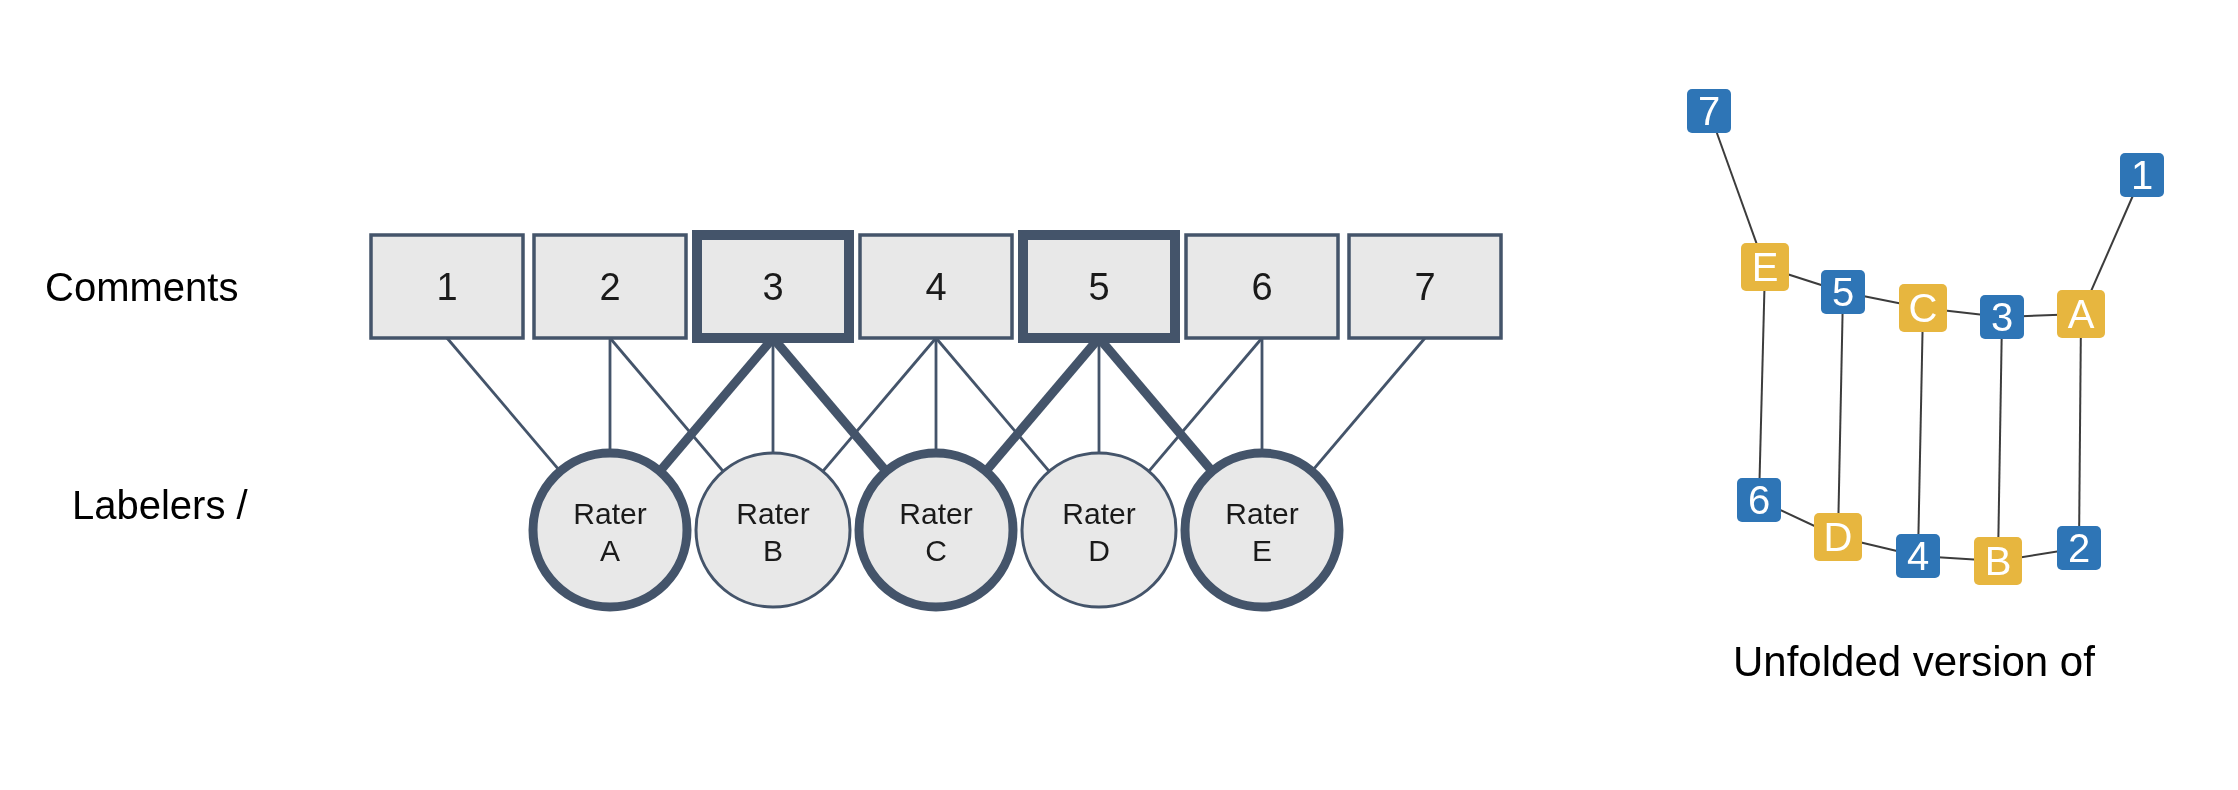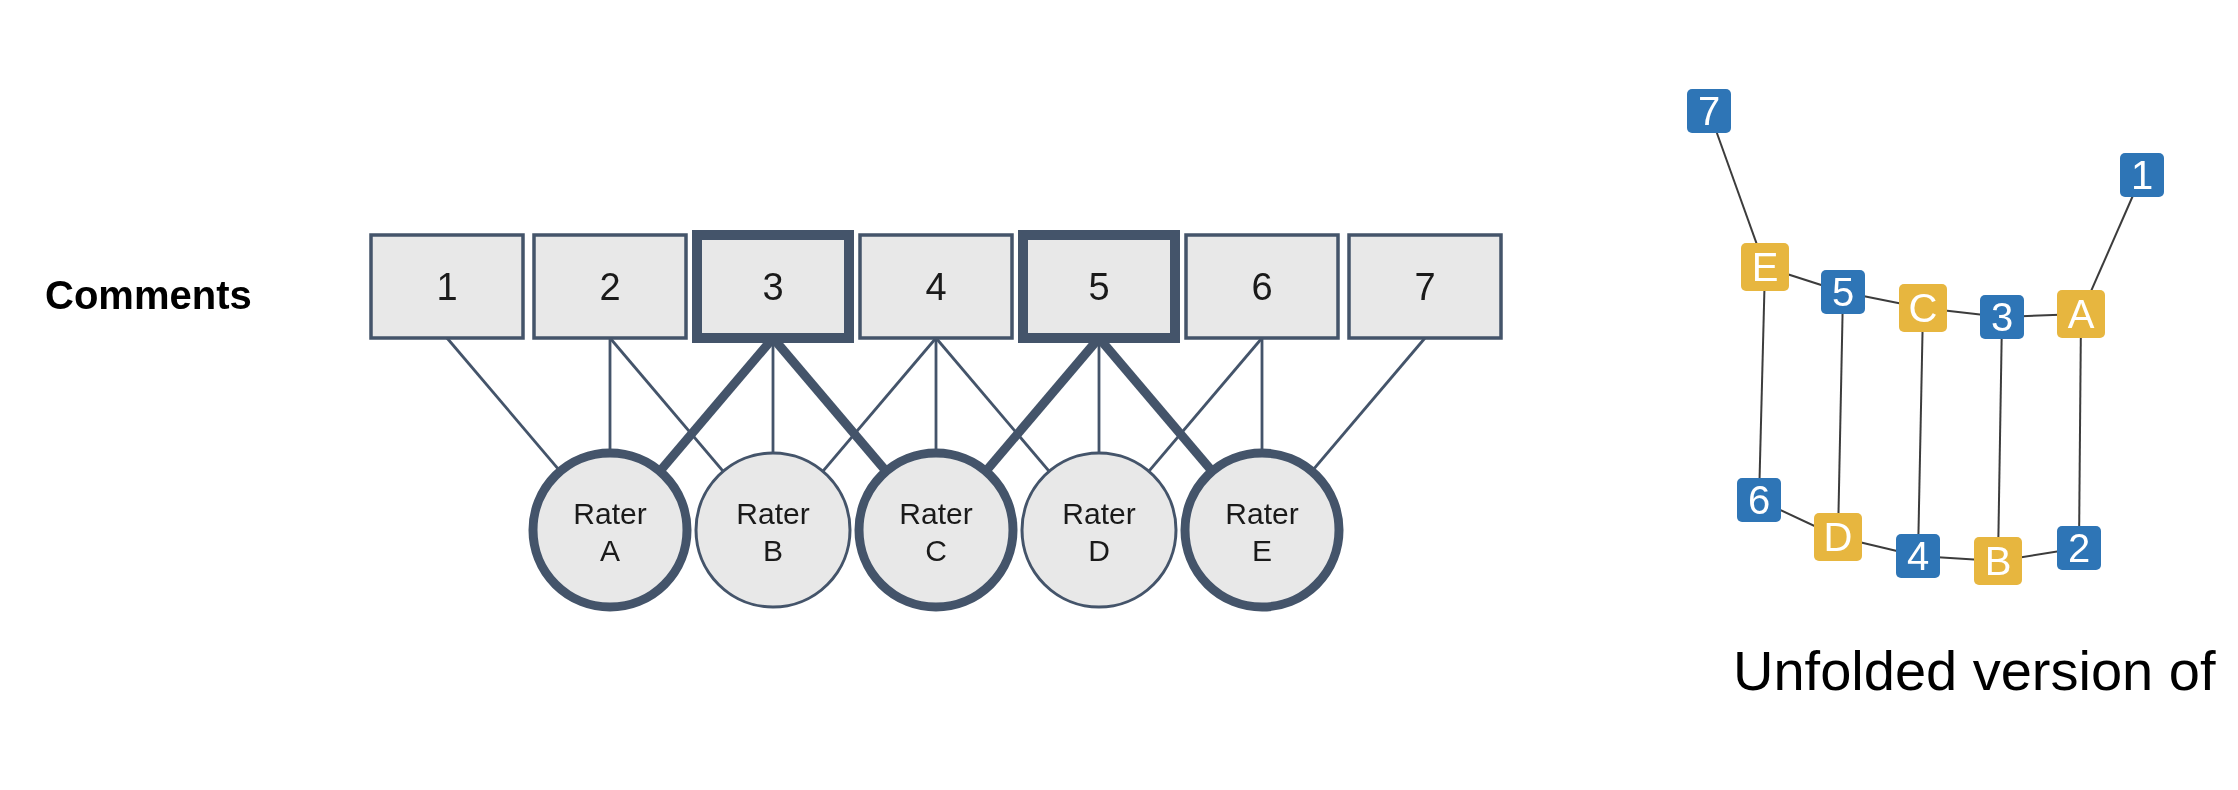--- a/index.html
+++ b/index.html
@@ -16,27 +16,27 @@
     left: 0; top: 0;
     width: 2238px; height: 790px;
   }
   .row-label {
     position: absolute;
     color: #000000;
     font-size: 40px;
     line-height: 1.35;
     white-space: nowrap;
   }
-  .comments-label { left: 45px; top: 268px; font-weight: bold; }
+  .comments-label { left: 45px; top: 260px; }
   .labelers-label { left: 72px; top: 478px; }
   .caption {
     position: absolute;
     left: 1733px; top: 636px;
     color: #000000;
-    font-size: 56px;
+    font-size: 42px;
     line-height: 1.25;
     white-space: nowrap;
   }
   svg text { font-family: "Liberation Sans", sans-serif; }
   .box-num { font-size: 38px; fill: #1a1a1a; }
   .rater-txt { font-size: 30px; fill: #1a1a1a; }
   .unf-txt { font-size: 40px; fill: #ffffff; }
 </style>
 </head>
 <body>
@@ -177,19 +177,20 @@
         <g>
           <rect x="2057" y="526" width="44" height="44" rx="5" ry="5" fill="#2E75B6"></rect>
           <text x="2079" y="562" text-anchor="middle" class="unf-txt">2</text>
         </g>
       </g>
   </svg>
 
   <div class="row-label comments-label">Comments</div>
 
   <div class="row-label labelers-label">
+    <div>Labelers /</div>
   </div>
 
   <div class="caption">
     <div>Unfolded version of</div>
   </div>
 
 </div>
 
 </body></html>

